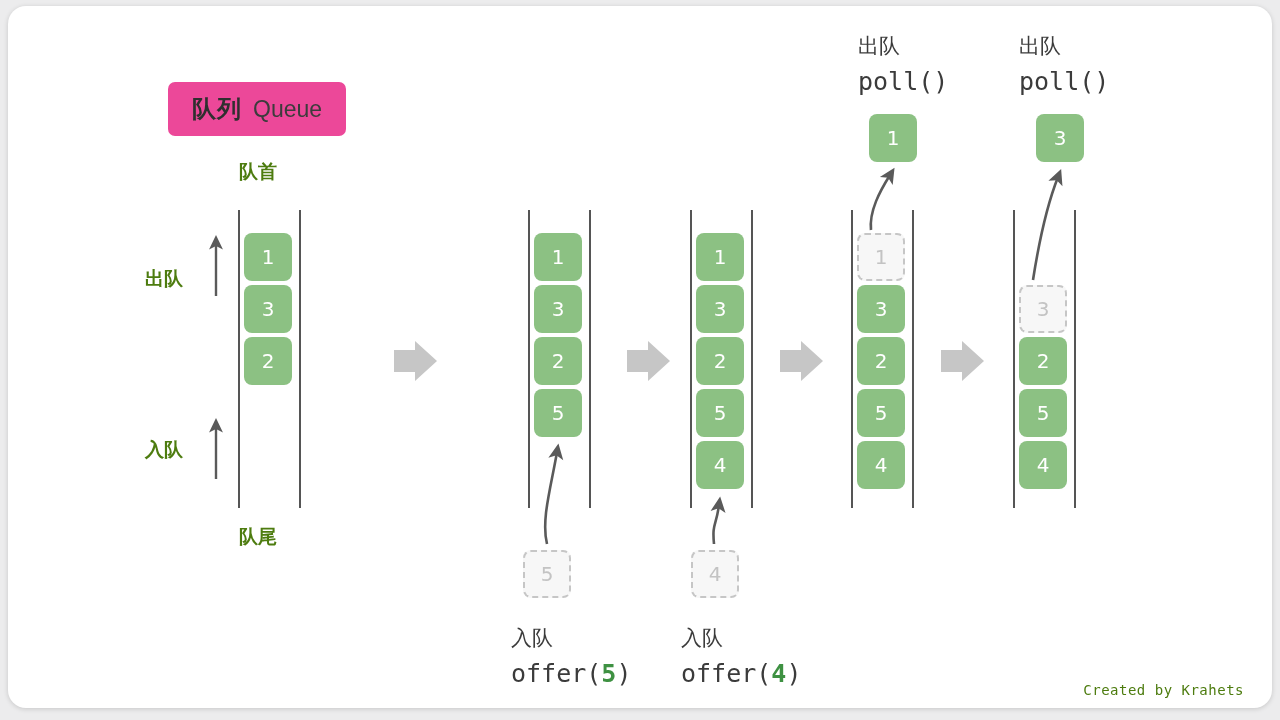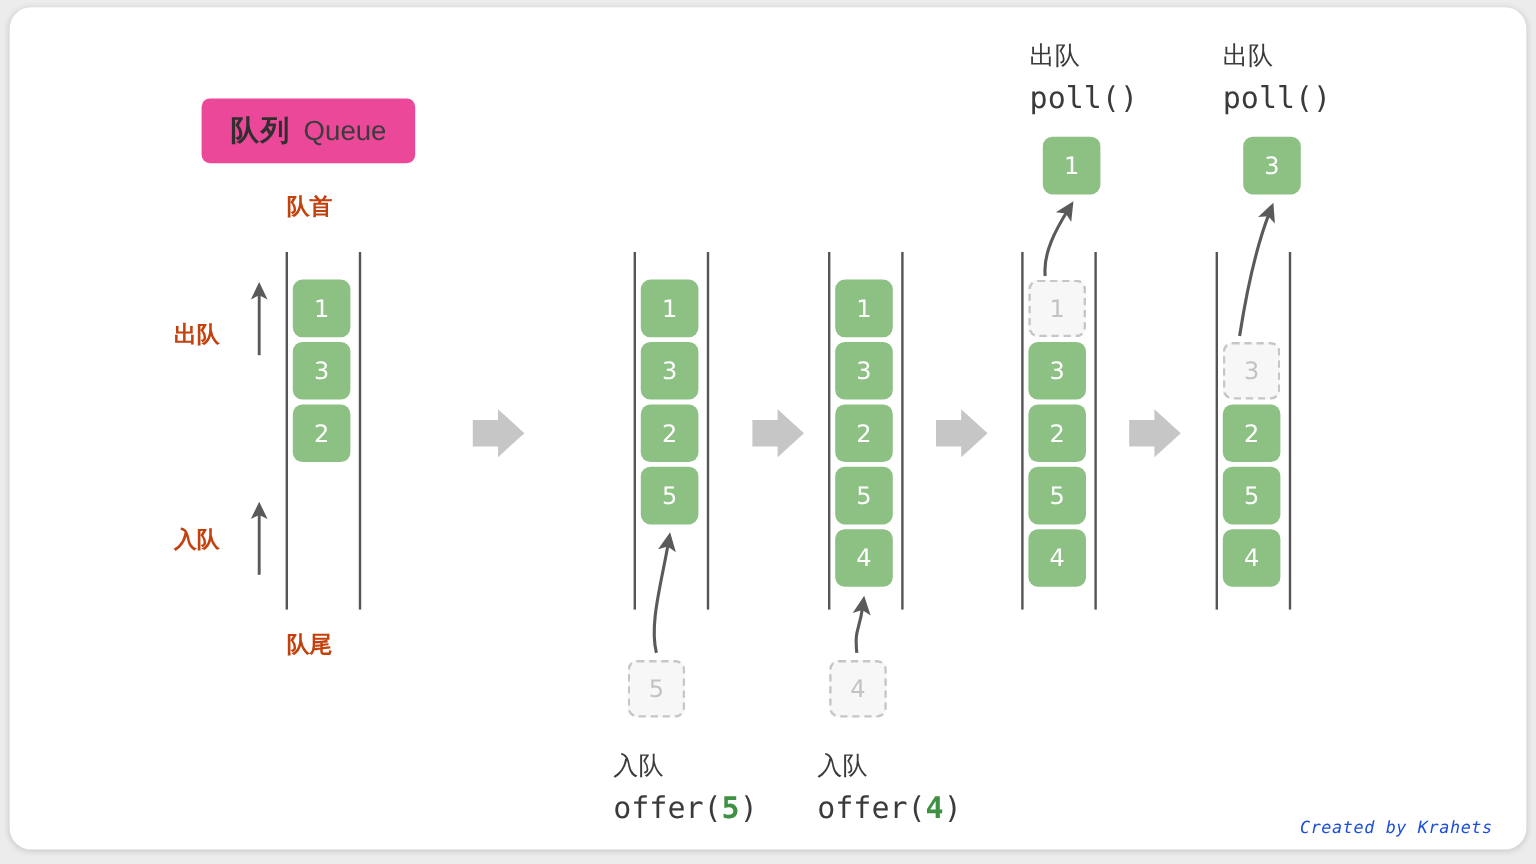--- a/index.html
+++ b/index.html
@@ -57,21 +57,21 @@
     font-weight: 400;
     color: #3c3c3c;
   }
 
   
   .label-cn-bold {
     position: absolute;
     font-family: "DejaVu Sans", sans-serif;
     font-size: 19px;
     font-weight: 700;
-    color: #c2410c;
+    color: #4d7c0f;
     white-space: nowrap;
   }
   .op-label {
     position: absolute;
     font-family: "DejaVu Sans", sans-serif;
     font-size: 21px;
     color: #3b3b3b;
     white-space: nowrap;
     text-align: left;
     line-height: 36px;
@@ -124,23 +124,22 @@
     pointer-events: none;
   }
 
   
   .watermark {
     position: absolute;
     right: 36px;
     bottom: 22px;
     font-family: "DejaVu Sans Mono", monospace;
     font-size: 14px;
-    color: #1d4ed8;
+    color: #4d7c0f;
     letter-spacing: 0.5px;
-    font-style: italic;
   }
 </style>
 </head>
 <body>
 
 <div id="canvas">
   <div class="card"></div>
 
   <div class="title-chip">
     <span class="title-cn">队列</span>

